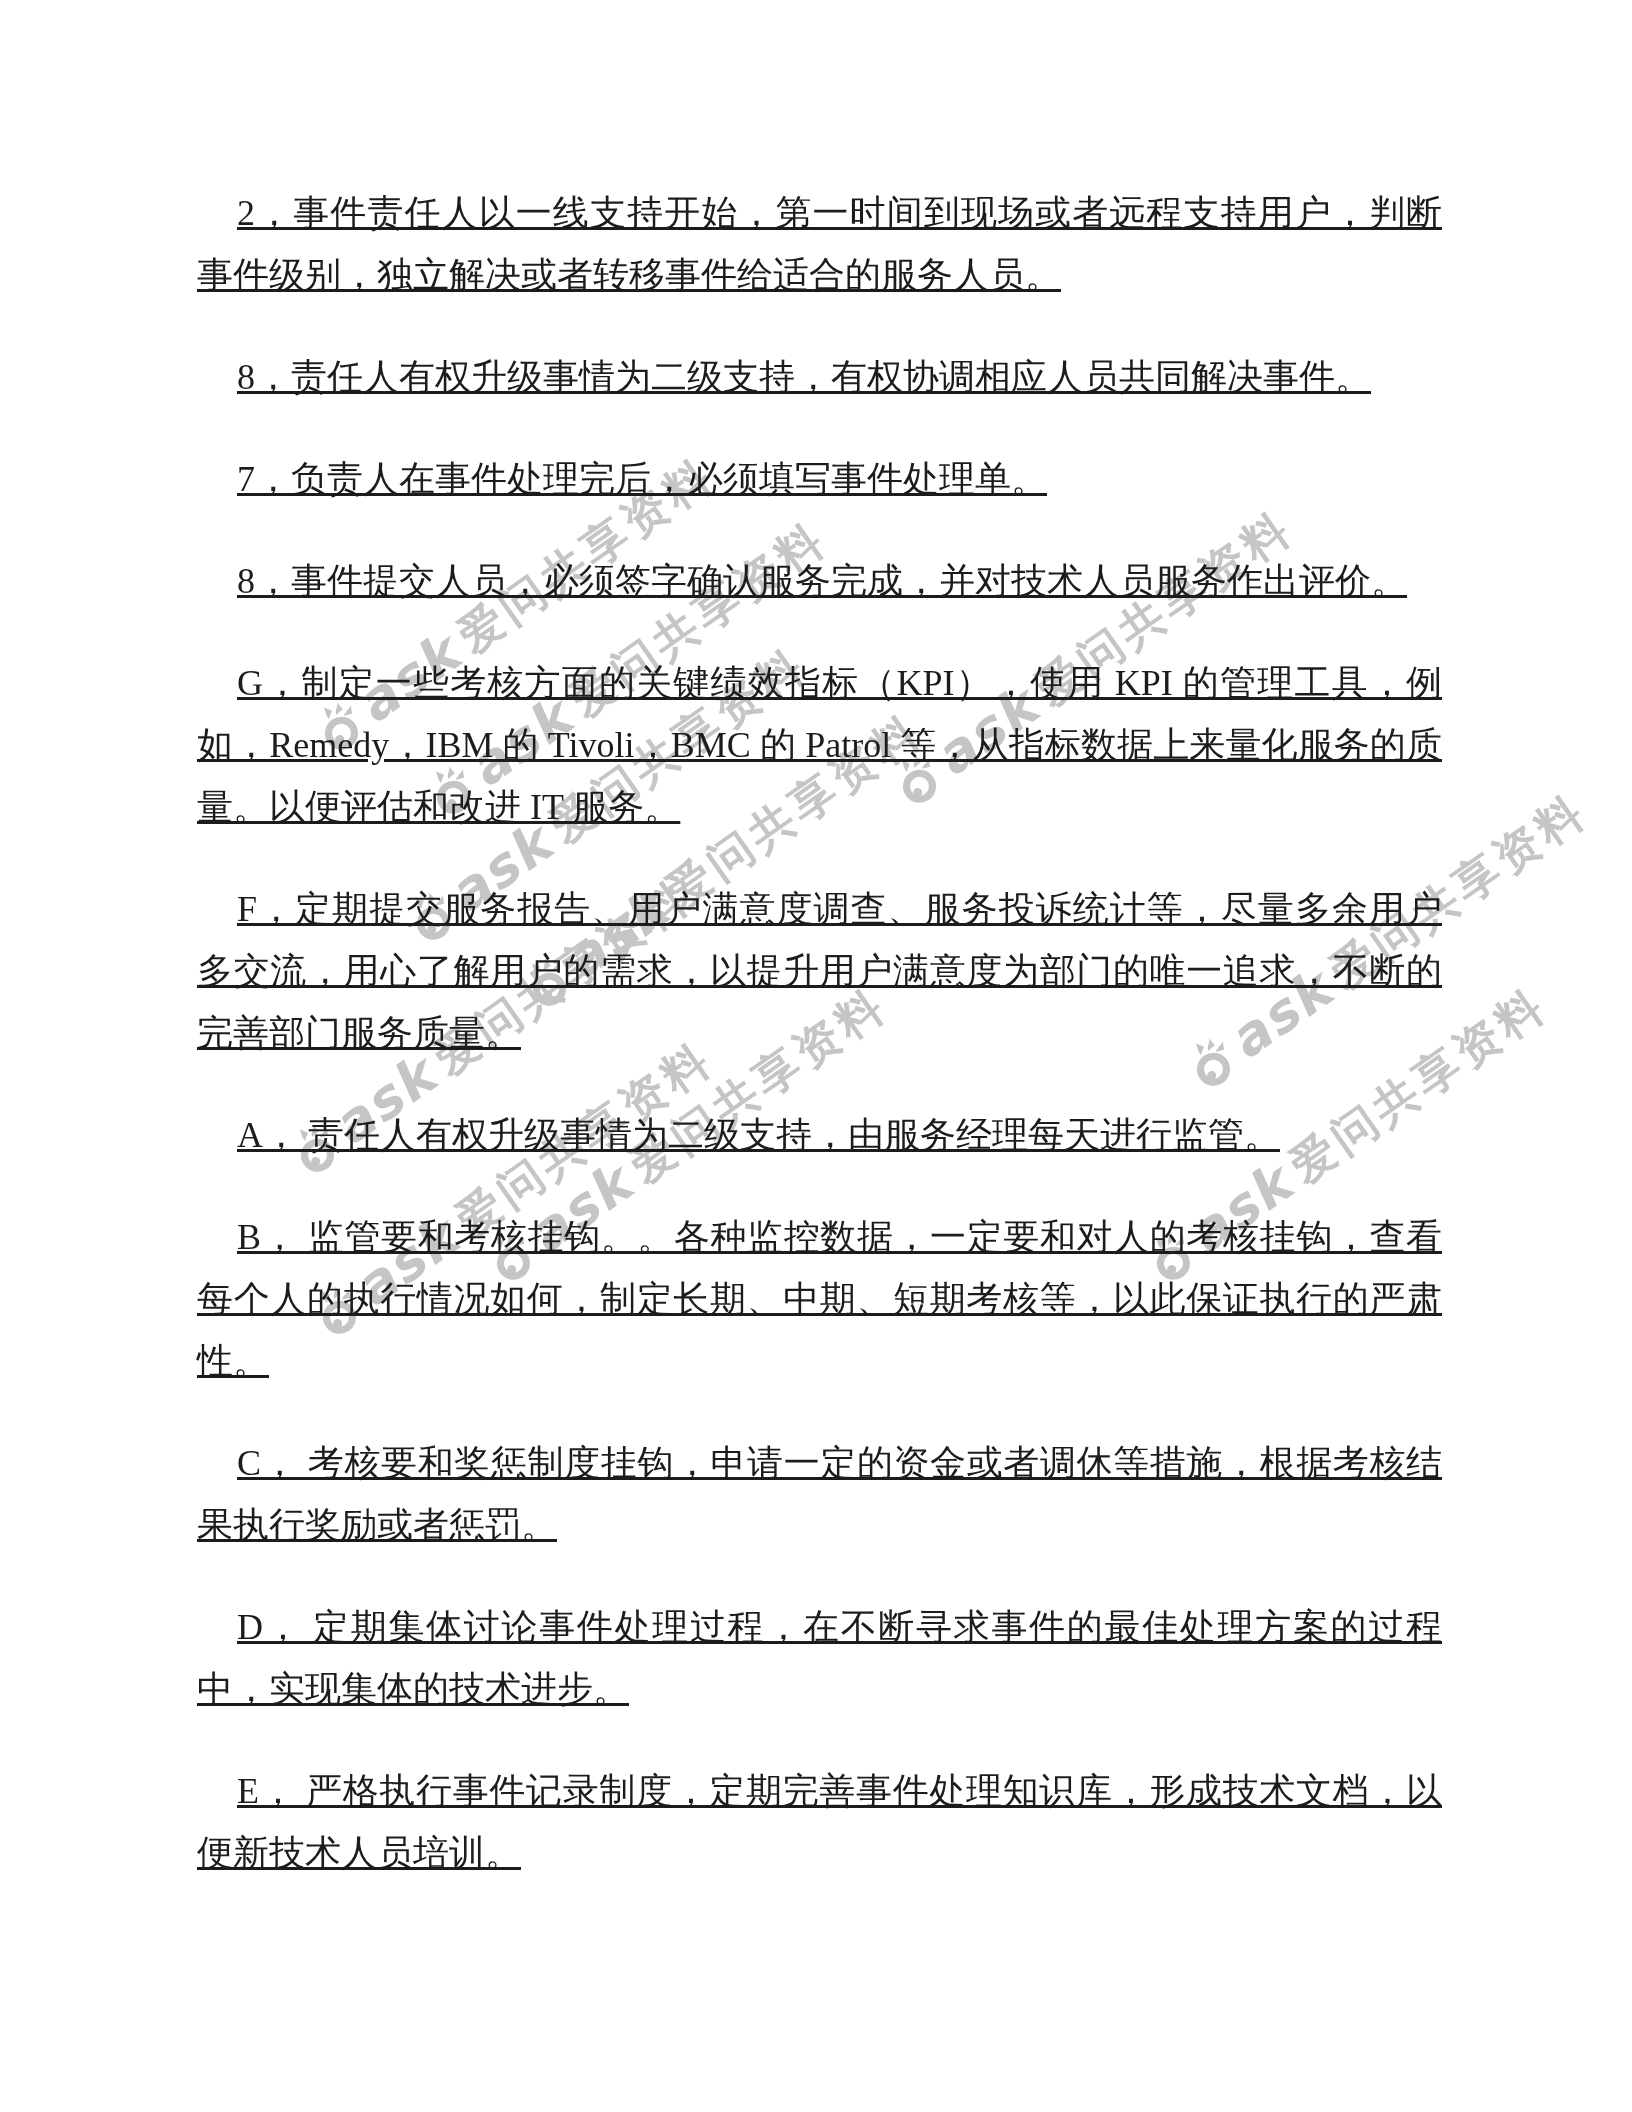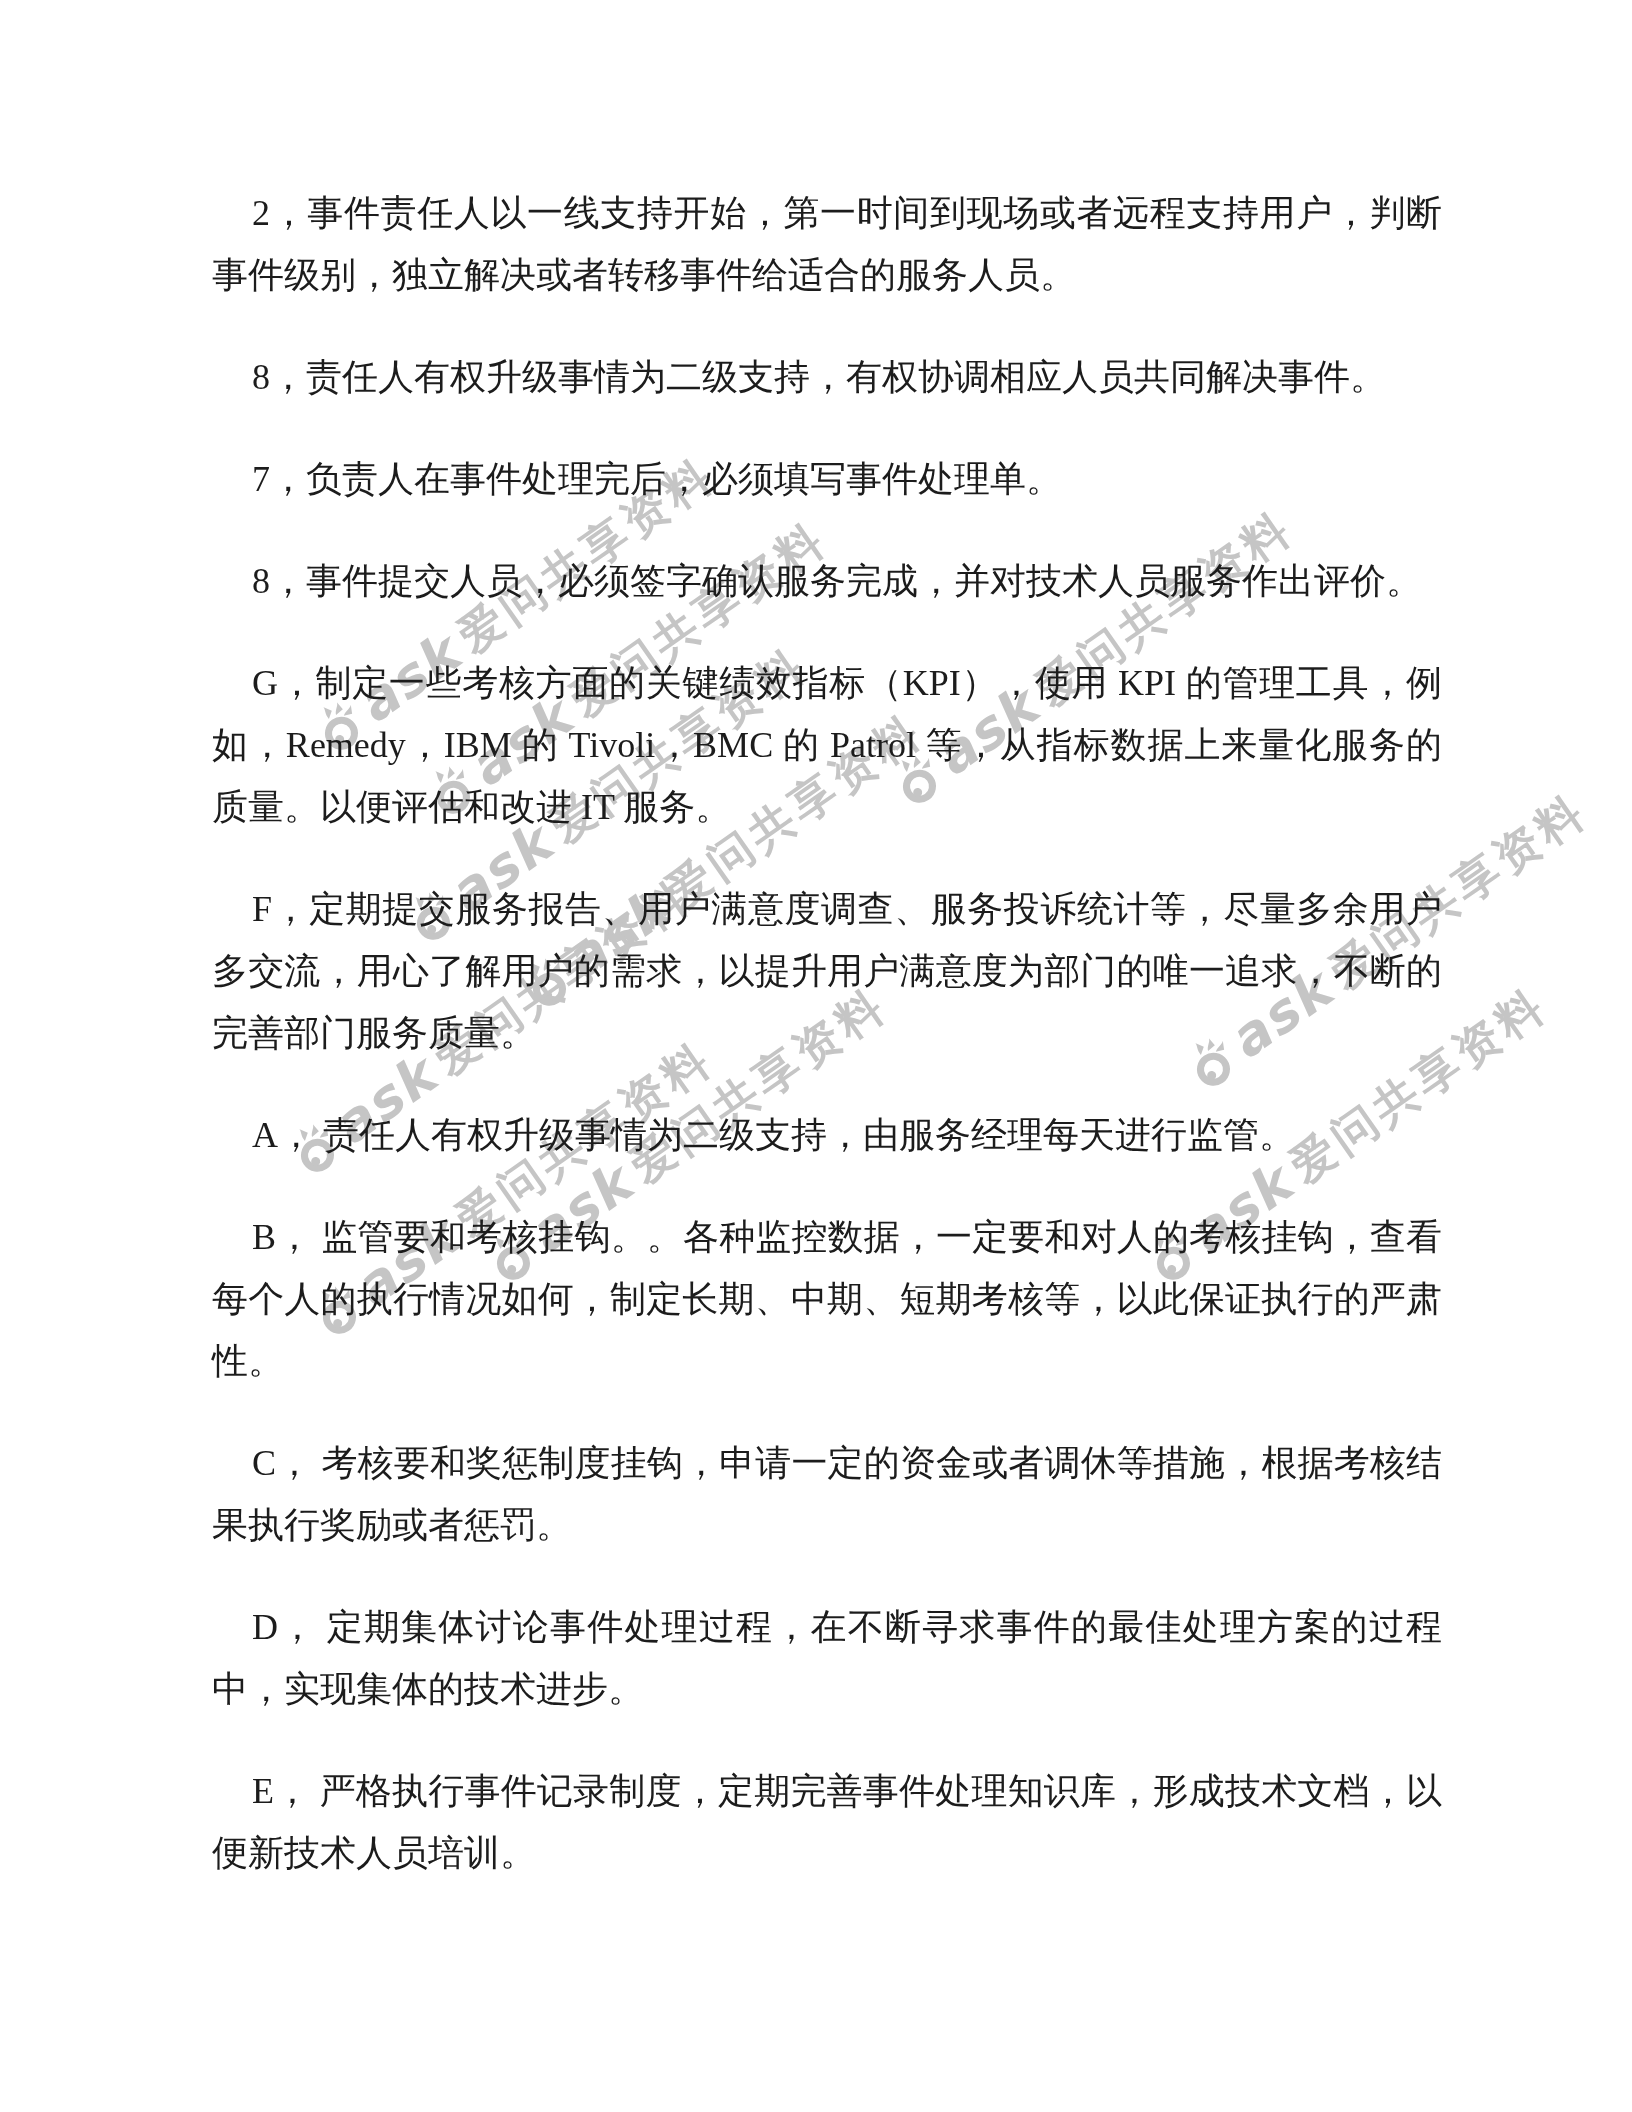--- a/index.html
+++ b/index.html
@@ -53,22 +53,23 @@
     z-index: 1;
     left: 197px;
     top: 182px;
     width: 1245px;
     color: #1c1c1c;
     font-size: 36px;
     line-height: 62px;
     text-align: justify;
   }
   .content p {
-    margin: 0 0 40px 15px;
+    margin: 0 0 40px 0;
     text-indent: 40px;
+    text-decoration: underline;
   }
 </style>
 </head>
 <body>
 
 <div class="page">
 
   <div class="wm-layer" id="wm-layer">
       <span class="wm" style="left: 320px; top: 714px;">
         <svg width="48" height="52" viewBox="0 0 48 52">

